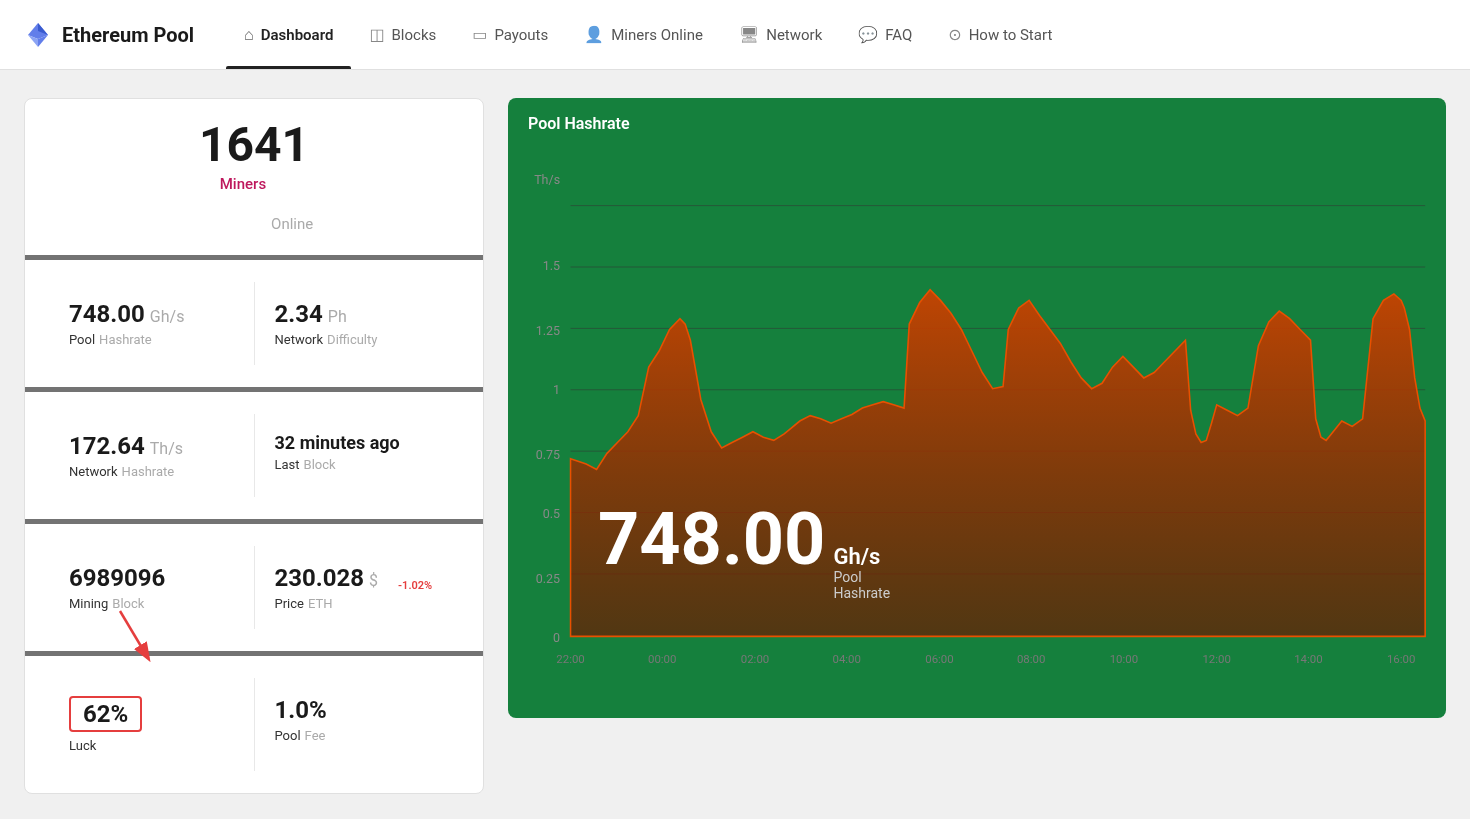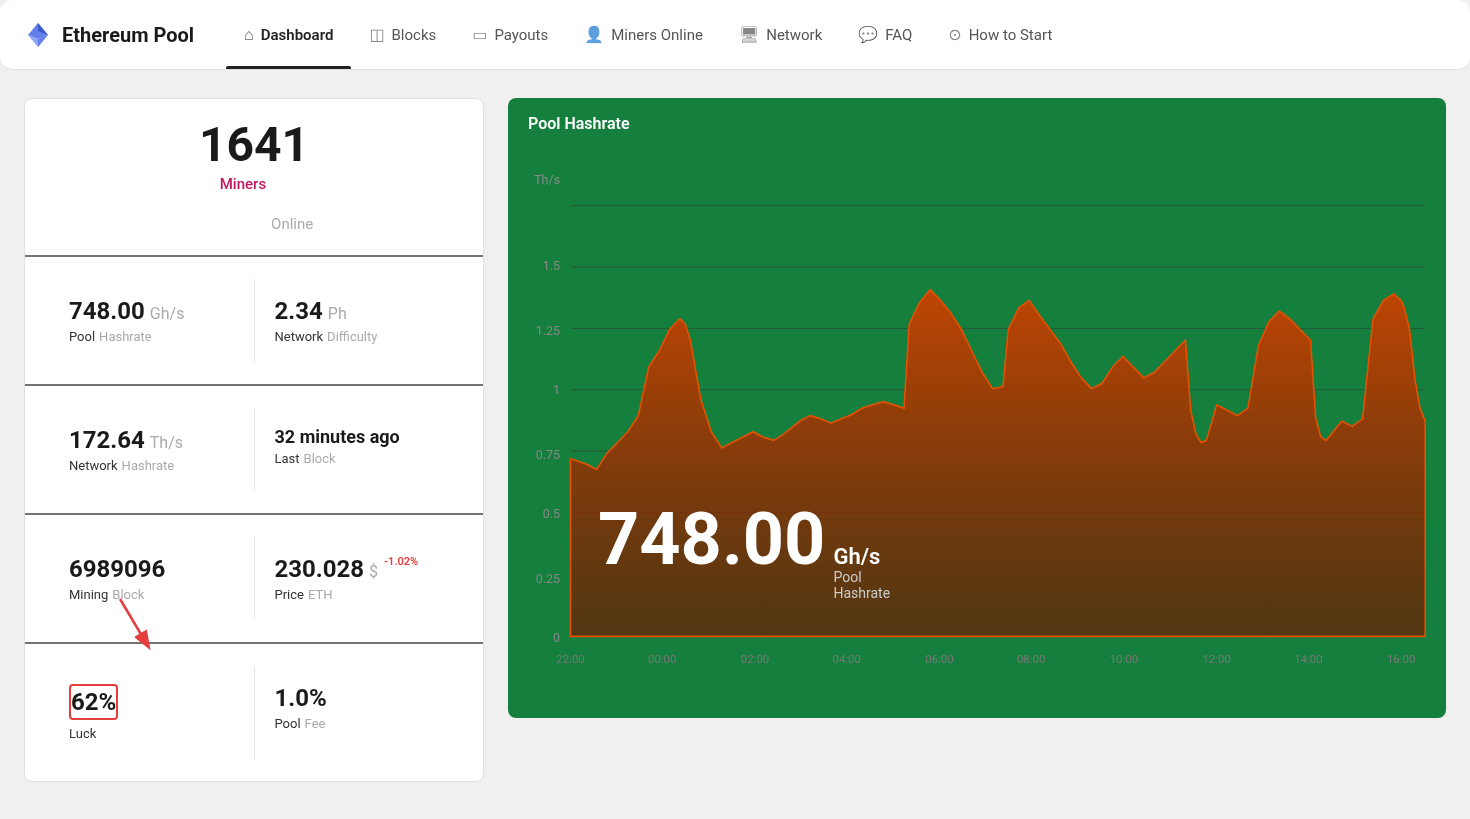--- a/index.html
+++ b/index.html
@@ -4,21 +4,20 @@
   <style>
     * { box-sizing: border-box; margin: 0; padding: 0; }
     body { font-family: -apple-system, BlinkMacSystemFont, 'Segoe UI', Roboto, sans-serif; background: #f0f0f0; color: #222; }
 
     
     .header {
       display: flex; align-items: center; background: #fff;
       padding: 0 24px; height: 70px;
       border-bottom: 1px solid #e0e0e0;
       position: relative;
-      border-radius: 13px;
     }
     .logo-area {
       display: flex; align-items: center; gap: 10px; margin-right: 32px;
     }
     .logo-icon { width: 28px; height: 28px; }
     .logo-title { font-size: 20px; font-weight: 700; color: #1a1a1a; }
     .nav { display: flex; align-items: stretch; height: 100%; gap: 0; }
     .nav-item {
       display: flex; align-items: center; gap: 7px;
       padding: 0 18px; height: 100%;
@@ -38,21 +37,21 @@
 
     
     .stats-card {
       background: #fff; border-radius: 8px;
       border: 1px solid #e0e0e0;
       width: 460px; min-width: 420px;
       overflow: hidden;
     }
     .stats-section {
       padding: 22px 24px;
-      border-bottom: 2px solid #737373;
+      border-bottom: 5px solid #737373;
     }
     .stats-section:last-child { border-bottom: none; }
     .miners-online-section { text-align: center; }
     .big-number { font-size: 48px; font-weight: 700; color: #1a1a1a; line-height: 1; }
     .label-row { display: flex; justify-content: center; gap: 5px; margin-top: 6px; font-size: 15px; }
     .label-black { color: #be185d; font-weight: 500; margin-left: 25px; }
     .label-gray { color: #aaa; margin-top: 40px; }
 
     .two-col { display: flex; gap: 0; }
     .stat-item { flex: 1; padding: 18px 20px; }
@@ -60,21 +59,21 @@
     .stat-value { font-size: 24px; font-weight: 700; color: #1a1a1a; display: flex; align-items: baseline; gap: 5px; }
     .stat-unit { font-size: 16px; color: #aaa; font-weight: 400; }
     .stat-label { margin-top: 4px; font-size: 13px; display: flex; gap: 4px; }
     .stat-label-black { color: #333; }
     .stat-label-gray { color: #aaa; }
 
     .luck-box {
       border: 2px solid #e53e3e;
       border-radius: 4px;
       display: inline-block;
-      padding: 2px 0;
+      padding: 2px 12px;
       margin-bottom: 2px;
     }
     .luck-value { font-size: 24px; font-weight: 700; color: #1a1a1a; }
 
     .price-badge { font-size: 11px; color: #e53e3e; font-weight: 600; }
 
     
     .chart-card {
       flex: 1; background: #15803d; border-radius: 8px; overflow: hidden;
       position: relative; min-height: 620px;
@@ -205,21 +204,21 @@
       <div class="stat-item">
         <div class="stat-value">
           <span>6989096</span>
         </div>
         <div class="stat-label">
           <span class="stat-label-black">Mining</span>
           <span class="stat-label-gray">Block</span>
         </div>
       </div>
       <div class="stat-item" style="position:relative;">
-        <div style="display:flex;align-items:flex-start;gap:6px;">
+        <div style="display:flex;align-items:flex-end;gap:20px;">
           <div class="stat-value">
             <span>230.028</span>
             <span class="stat-unit">$</span>
           </div>
           <span class="price-badge">-1.02%</span>
         </div>
         <div class="stat-label">
           <span class="stat-label-black">Price</span>
           <span class="stat-label-gray">ETH</span>
         </div>

